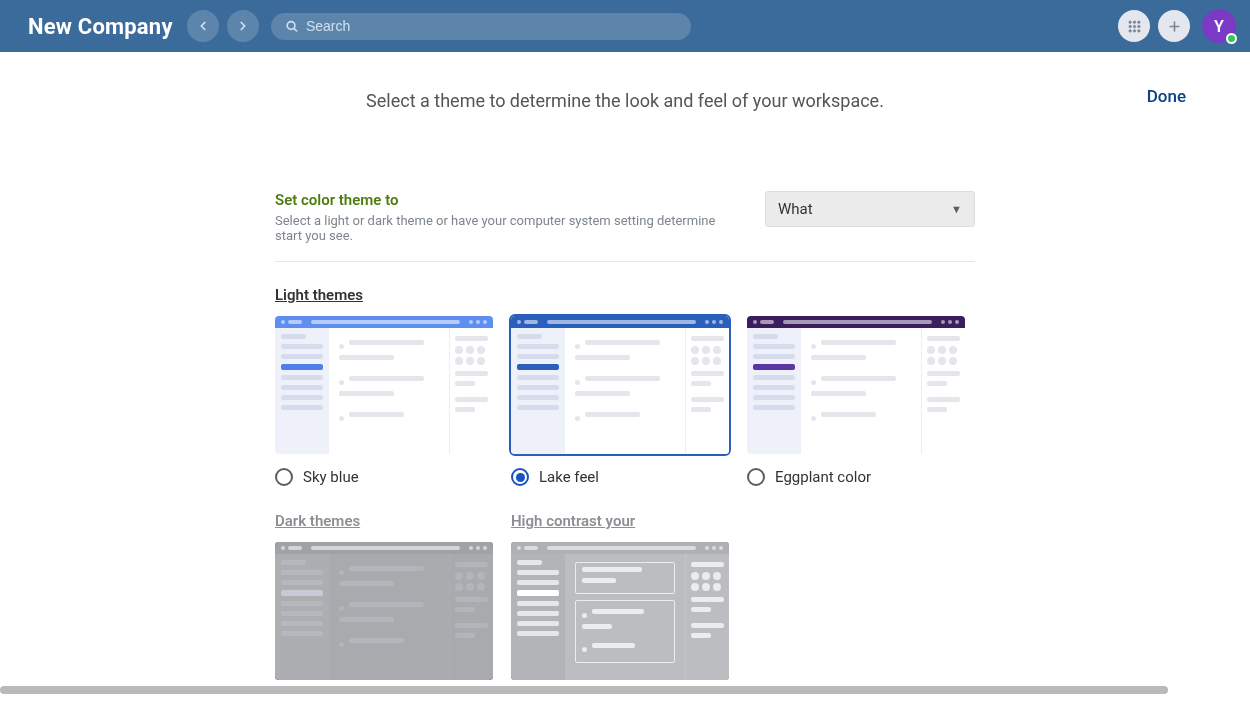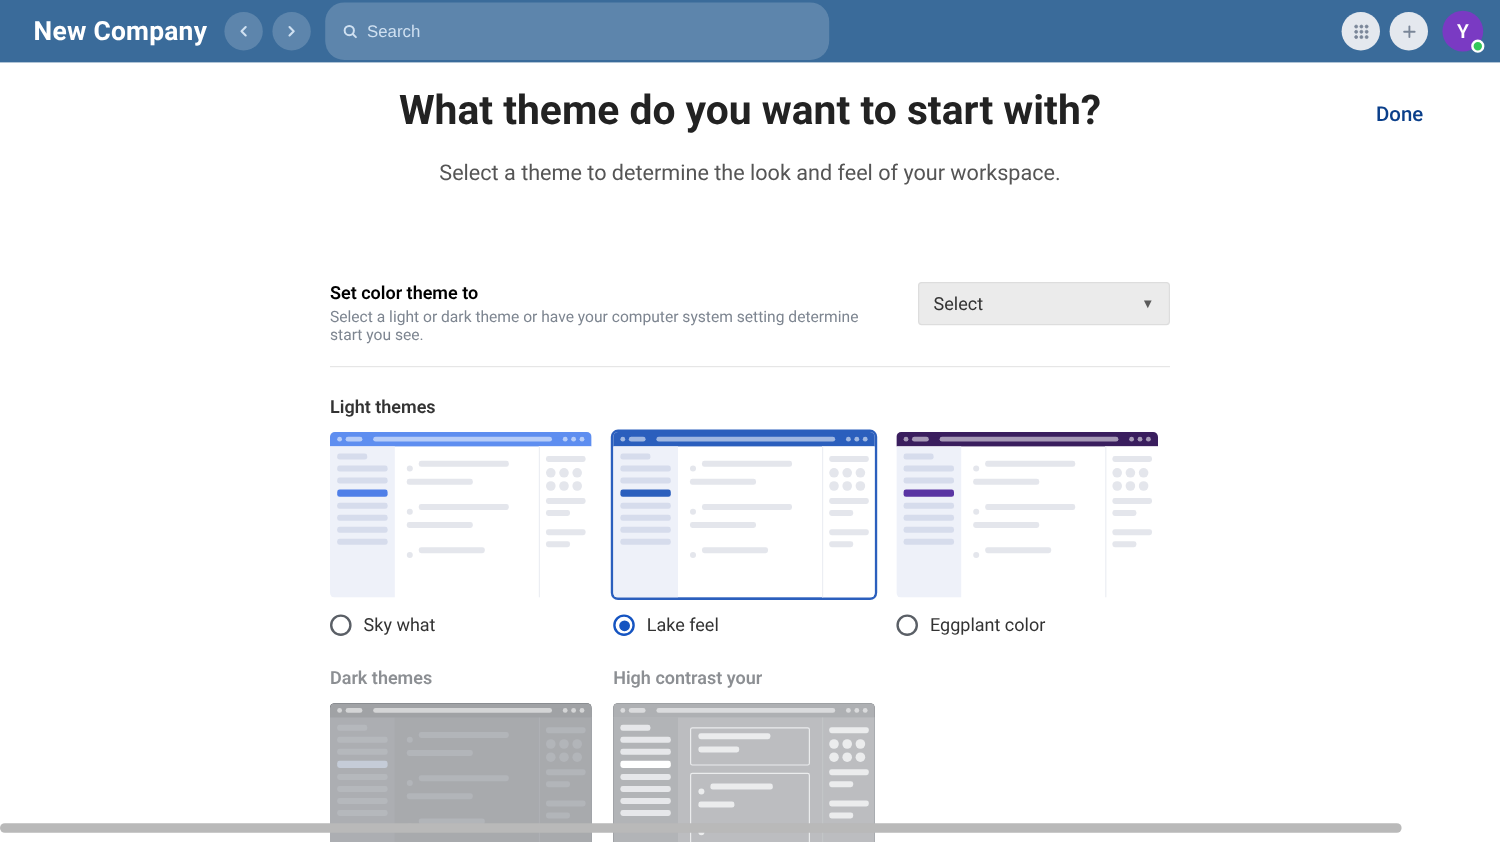--- a/index.html
+++ b/index.html
@@ -18,21 +18,21 @@
   .company-name { font-size: 22px; font-weight: 700; letter-spacing: .2px; margin-right: 6px; margin-left: 20px; }
   .nav-btn {
     width: 32px; height: 32px; border-radius: 50%;
     background: rgba(255,255,255,.18);
     display: flex; align-items: center; justify-content: center;
     cursor: pointer;
   }
   .nav-btn svg { stroke: #cfe0f1; }
   .search-wrap {
     background: rgba(255,255,255,.18);
-    height: 48px;
+    height: 27px;
     border-radius: 16px;
     flex: 0 0 420px;
     margin-left: 4px;
     display: flex; align-items: center;
     padding: 0 14px;
     gap: 8px;
     color: #cfe0f1;
   }
   .search-wrap input {
     background: transparent; border: none; outline: none;
@@ -71,34 +71,34 @@
   }
   .subtitle {
     text-align: center; font-size: 18px; color: #555; margin-top: 22px;
     font-weight: 400;
   }
 
   .settings { width: 700px; margin: 80px auto 0; }
 
   .row1 { display: flex; align-items: flex-start; justify-content: space-between; }
   .row1-left { max-width: 460px; }
-  .row1-label { font-size: 15px; font-weight: 600; color: #000000; }
+  .row1-label { font-size: 15px; font-weight: 600; color: #4d7c0f; }
   .row1-desc  { font-size: 13px; color: #7d8590; margin-top: 4px; }
 
   .select {
     width: 210px; height: 36px;
     background: #ebebeb; border: 1px solid #ddd; border-radius: 3px;
     display: flex; align-items: center; justify-content: space-between;
     padding: 0 12px; font-size: 15px; color: #333; cursor: pointer;
   }
   .select .caret { color: #5b5b5b; font-size: 11px; }
 
   .divider { border: none; border-top: 1px solid #e6e6e6; margin: 18px 0 24px; }
 
-  .section-label { font-size: 15px; font-weight: 600; color: #333; margin-bottom: 12px; }
+  .section-label { font-size: 15px; font-weight: 600; color: #333; margin-bottom: 12px; text-decoration: underline; }
 
   .theme-row { display: flex; gap: 18px; }
   .theme-col { width: 218px; }
 
   .theme-card {
     width: 218px; height: 138px;
     border-radius: 4px;
     position: relative;
     overflow: hidden;
     cursor: pointer;
@@ -224,32 +224,31 @@
   <div class="avatar">
     <span>Y</span>
     <span class="presence"></span>
   </div>
 </div>
 
 <div class="main">
 
   <div class="done-link">Done</div>
 
-  <h1 class="title">What theme do you want to start with?</h1>
   <p class="subtitle">Select a theme to determine the look and feel of your workspace.</p>
 
   <div class="settings">
 
     <div class="row1">
       <div class="row1-left">
         <div class="row1-label">Set color theme to</div>
         <div class="row1-desc">Select a light or dark theme or have your computer system setting determine start you see.</div>
       </div>
       <div class="select">
-        <span>Select</span>
+        <span>What</span>
         <span class="caret">▼</span>
       </div>
     </div>
 
     <hr class="divider">
 
     <div class="section-label">Light themes</div>
     <div class="theme-row">
 
       <div class="theme-col">
@@ -299,21 +298,21 @@
                   <div class="rline"></div>
                   <div class="rline" style="width:60%"></div>
                 </div>
             </div>
           </div>
         </div>
         <div class="radio-row">
           <span class="radio">
               <span class="dot"></span>
             </span>
-          <span class="radio-label">Sky what</span>
+          <span class="radio-label">Sky blue</span>
         </div>
       </div>
 
       <div class="theme-col">
         <div class="theme-card selected">
           <div class="pv pv-lake">
             <div class="pv-top">
               <span class="dot"></span>
                 <span class="bar" style="width:14px"></span>
                 <span class="bar" style="flex:1;margin:0 6px"></span>

